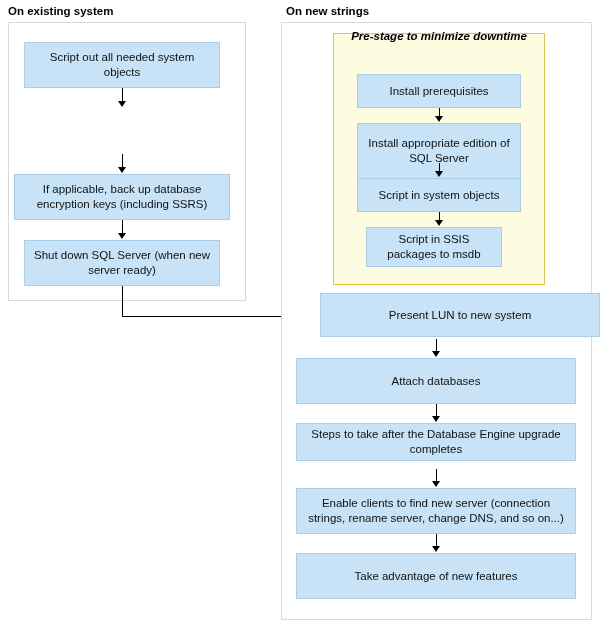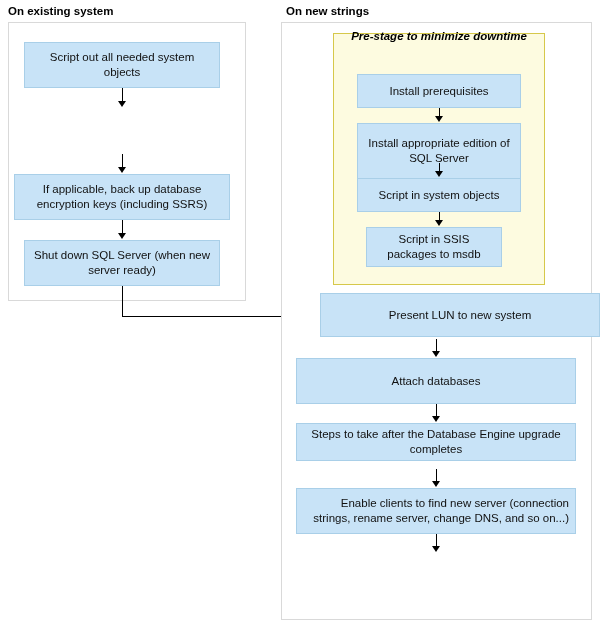--- a/index.html
+++ b/index.html
@@ -170,20 +170,23 @@
   </div>
   <div class="arrow-v" style="left:436px; top:404px; height:13px;"></div>
   <div class="arrow-head-down" style="left:432px; top:416px;"></div>
 
   <div class="node" style="left:296px; top:423px; width:280px; height:38px;">
     <span>Steps to take after the Database Engine upgrade completes</span>
   </div>
   <div class="arrow-v" style="left:436px; top:469px; height:13px;"></div>
   <div class="arrow-head-down" style="left:432px; top:481px;"></div>
 
-  <div class="node" style="left:296px; top:488px; width:280px; height:46px;text-align:right;">
+  <div class="node" style="left:296px; top:488px; width:280px; height:46px;">
     <span>Enable clients to find new server (connection strings, rename server, change DNS, and so on...)</span>
   </div>
   <div class="arrow-v" style="left:436px; top:534px; height:13px;"></div>
   <div class="arrow-head-down" style="left:432px; top:546px;"></div>
 
+  <div class="node" style="left:296px; top:553px; width:280px; height:46px;">
+    <span>Take advantage of new features</span>
+  </div>
 
 </div>
 
 </body></html>

